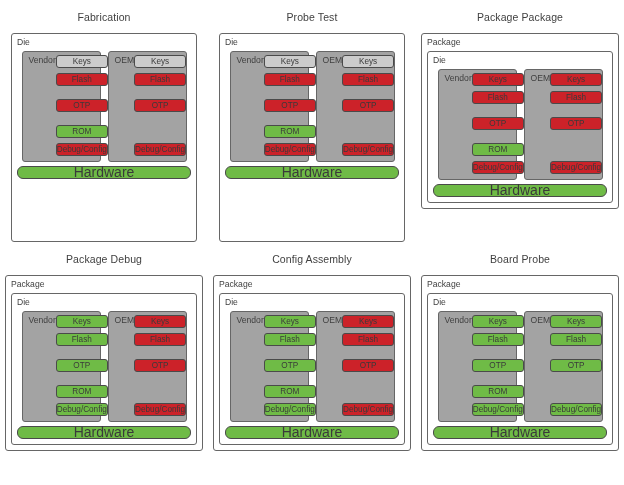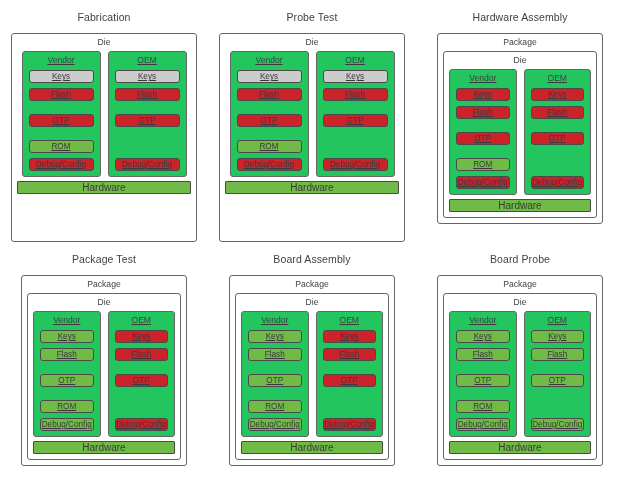--- a/index.html
+++ b/index.html
@@ -46,56 +46,54 @@
     box-sizing: border-box;
     border: 1.2px solid #666666;
     border-radius: 3px;
     background: #ffffff;
     display: flex;
     flex-direction: column;
     align-items: stretch;
   }
 
   .pkg-frame {
-    width: 166px;
+    width: 198px;
     padding: 3px 5px 5px 5px;
   }
   .die-frame {
     padding: 3px 5px 5px 5px;
     flex: 1;
   }
   .die-frame.standalone {
     width: 186px;
   }
 
   .frame-label {
     font-size: 8.6px;
     color: #3f3f3f;
-    text-align: center;
     line-height: 11px;
     padding-bottom: 3px;
     white-space: nowrap;
   }
 
   
   .owners {
     display: flex;
     gap: 7px;
     justify-content: center;
   }
   .owner {
     box-sizing: border-box;
     border: 1.2px solid #666666;
     border-radius: 3px;
-    background: #22c55e;
+    background: #a3a3a3;
     width: 79px;
     padding: 3px 6px 5px 6px;
     display: flex;
-    flex-direction: column;
-    text-decoration: underline;
+    flex-direction: row;
   }
   .owner-label {
     font-size: 8.6px;
     color: #3f3f3f;
     text-align: center;
     line-height: 11px;
     padding-bottom: 4px;
     white-space: nowrap;
   }
 
@@ -129,23 +127,23 @@
 
   
   .mem-stack { display: flex; flex-direction: column; }
   .mem-stack .box + .box { margin-top: 13px; }
 
   .hardware {
     box-sizing: border-box;
     margin-top: 4px;
     height: 13px;
     border: 1.1px solid #4a4a4a;
-    border-radius: 1px;
+    border-radius: 6px;
     background: #6FBB46;
-    font-size: 10px;
+    font-size: 14px;
     line-height: 11px;
     text-align: left;
     color: #3a3a3a;
     display: flex;
     align-items: center;
     justify-content: center;
     white-space: nowrap;
   }
 </style>
 </head>
@@ -218,21 +216,21 @@
               </div>
               <div class="spacer"></div>
               <div class="box red">Debug/Config</div>
             </div>
           </div>
         </div>
         <div class="hardware">Hardware</div>
       </div>
     </div>
     <div class="panel">
-      <div class="panel-title">Hardware Assembly</div>
+      <div class="panel-title">Package Package</div>
       <div class="frame pkg-frame">
         <div class="frame-label">Package</div>
         <div class="frame die-frame">
           <div class="frame-label">Die</div>
           <div class="owners">
             <div class="owner">
               <div class="owner-label">Vendor</div>
               <div class="blocks">
                 <div class="box red">Keys</div>
                 <div class="gap-sm"></div>
@@ -257,21 +255,21 @@
                 <div class="spacer"></div>
                 <div class="box red">Debug/Config</div>
               </div>
             </div>
           </div>
           <div class="hardware">Hardware</div>
         </div>
       </div>
     </div>
     <div class="panel">
-      <div class="panel-title">Package Test</div>
+      <div class="panel-title">Package Debug</div>
       <div class="frame pkg-frame">
         <div class="frame-label">Package</div>
         <div class="frame die-frame">
           <div class="frame-label">Die</div>
           <div class="owners">
             <div class="owner">
               <div class="owner-label">Vendor</div>
               <div class="blocks">
                 <div class="box green">Keys</div>
                 <div class="gap-sm"></div>
@@ -296,21 +294,21 @@
                 <div class="spacer"></div>
                 <div class="box red">Debug/Config</div>
               </div>
             </div>
           </div>
           <div class="hardware">Hardware</div>
         </div>
       </div>
     </div>
     <div class="panel">
-      <div class="panel-title">Board Assembly</div>
+      <div class="panel-title">Config Assembly</div>
       <div class="frame pkg-frame">
         <div class="frame-label">Package</div>
         <div class="frame die-frame">
           <div class="frame-label">Die</div>
           <div class="owners">
             <div class="owner">
               <div class="owner-label">Vendor</div>
               <div class="blocks">
                 <div class="box green">Keys</div>
                 <div class="gap-sm"></div>

